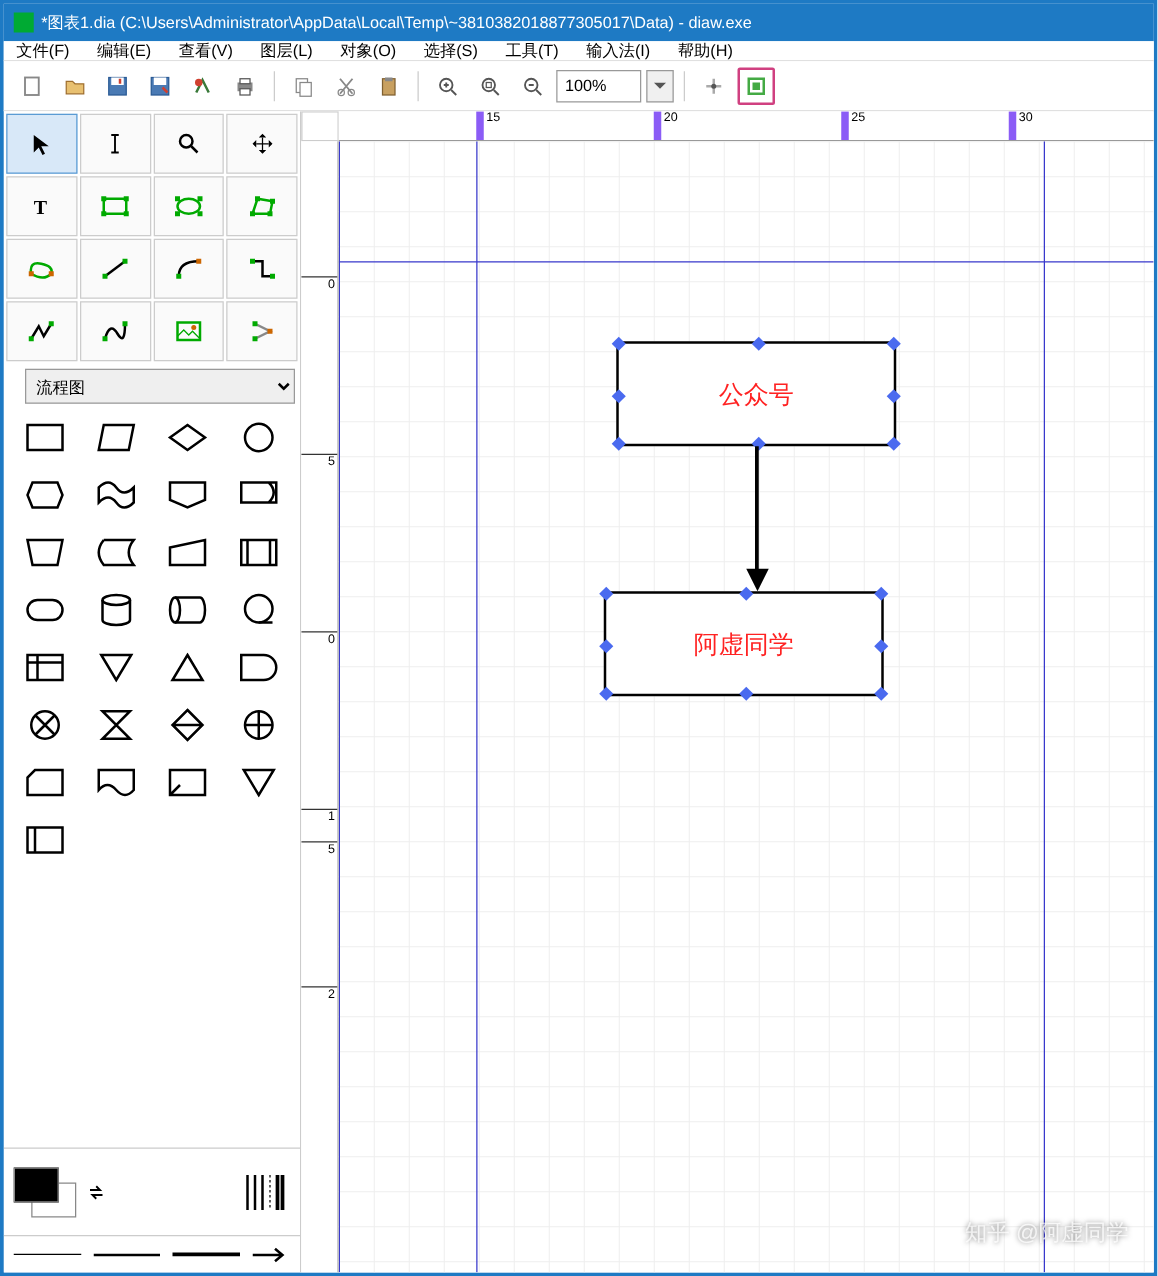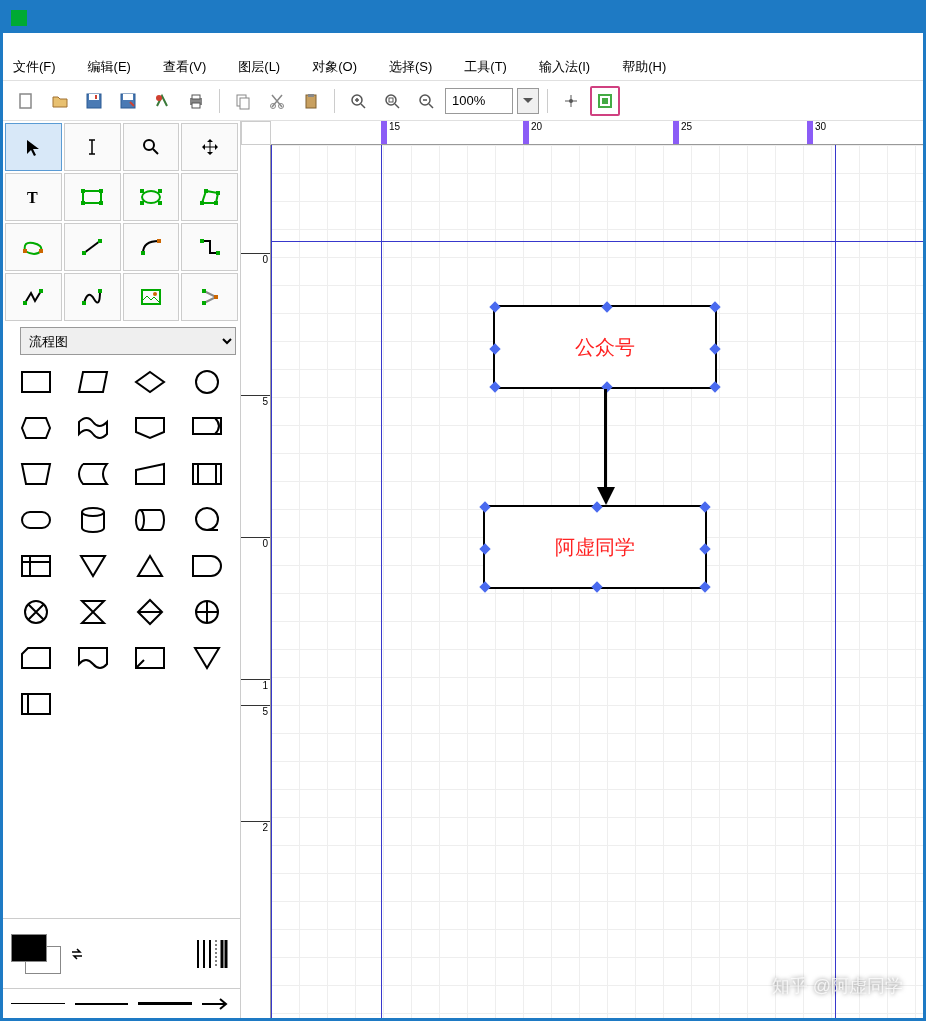--- a/index.html
+++ b/index.html
@@ -1,20 +1,20 @@
 <!DOCTYPE html>
 <html><head>
 <meta charset="utf-8">
 <style>
 * { box-sizing: border-box; margin: 0; padding: 0; }
 body { font-family: "Microsoft YaHei", sans-serif; font-size: 13px; background: #fff; overflow: hidden; }
 .window { width: 926px; height: 1021px; border: 3px solid #1e7ac4; display: flex; flex-direction: column; }
 .titlebar { background: #1e7ac4; color: #fff; height: 30px; display: flex; align-items: center; padding: 0 8px; font-size: 13px; }
 .titlebar .icon { width: 16px; height: 16px; background: #0a3; margin-right: 6px; }
-.menubar { background: #fff; height: 48px; display: flex; align-items: flex-end; padding: 4px 10px; gap: 32px; border-bottom: 1px solid #e0e0e0; }
+.menubar { background: #fff; height: 16px; display: flex; align-items: center; padding: 4px 10px; gap: 22px; border-bottom: 1px solid #e0e0e0; }
 .menuitem { cursor: pointer; }
 .toolbar { background: #fff; height: 40px; display: flex; align-items: center; padding: 4px 8px; gap: 4px; border-bottom: 1px solid #e0e0e0; }
 .tbtn { width: 30px; height: 30px; display: flex; align-items: center; justify-content: center; cursor: pointer; border-radius: 2px; }
 .tsep { width: 1px; height: 24px; background: #ccc; margin: 0 4px; }
 .zoom-field { width: 68px; height: 26px; border: 1px solid #999; padding: 2px 6px; font-size: 13px; }
 .zoom-drop { width: 22px; height: 26px; border: 1px solid #999; background: #f0f0f0; display: flex; align-items: center; justify-content: center; cursor: pointer; }
 .main { flex: 1; display: flex; overflow: hidden; }
 .sidebar { width: 238px; background: #fff; border-right: 1px solid #ccc; display: flex; flex-direction: column; }
 .toolgrid { display: grid; grid-template-columns: repeat(4, 1fr); gap: 2px; padding: 2px; }
 .tool { height: 48px; border: 1px solid #ccc; background: #fafafa; display: flex; align-items: center; justify-content: center; cursor: pointer; }
@@ -49,20 +49,21 @@
 .watermark { position: absolute; bottom: 20px; right: 20px; color: rgba(255,255,255,0.75); font-size: 18px; text-shadow: 0 0 4px rgba(0,0,0,0.5); }
 svg { display: block; }
 </style>
 </head>
 <body>
 
 <div class="window">
 
   <div class="titlebar">
     <div class="icon"></div>
+    <span>*图表1.dia (C:\Users\Administrator\AppData\Local\Temp\~3810382018877305017\Data) - diaw.exe</span>
   </div>
 
   <div class="menubar">
     <span class="menuitem">文件(F)</span>
     <span class="menuitem">编辑(E)</span>
     <span class="menuitem">查看(V)</span>
     <span class="menuitem">图层(L)</span>
     <span class="menuitem">对象(O)</span>
     <span class="menuitem">选择(S)</span>
     <span class="menuitem">工具(T)</span>

